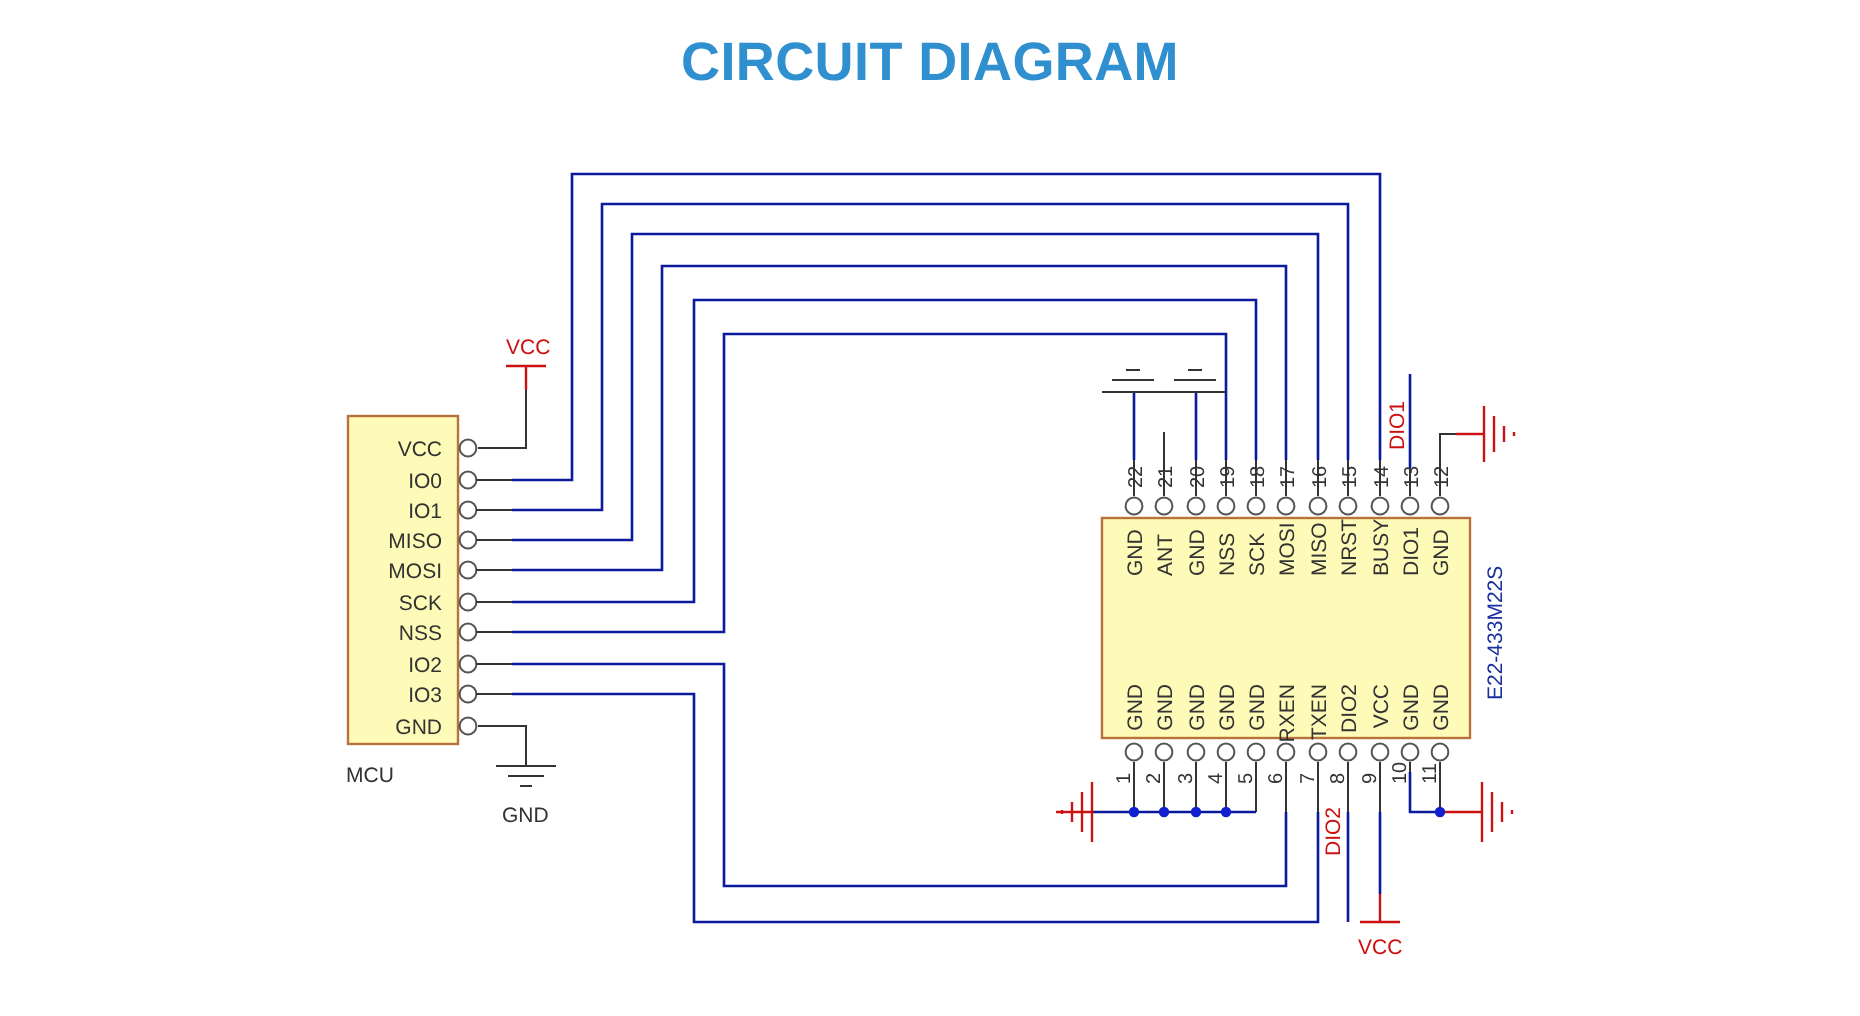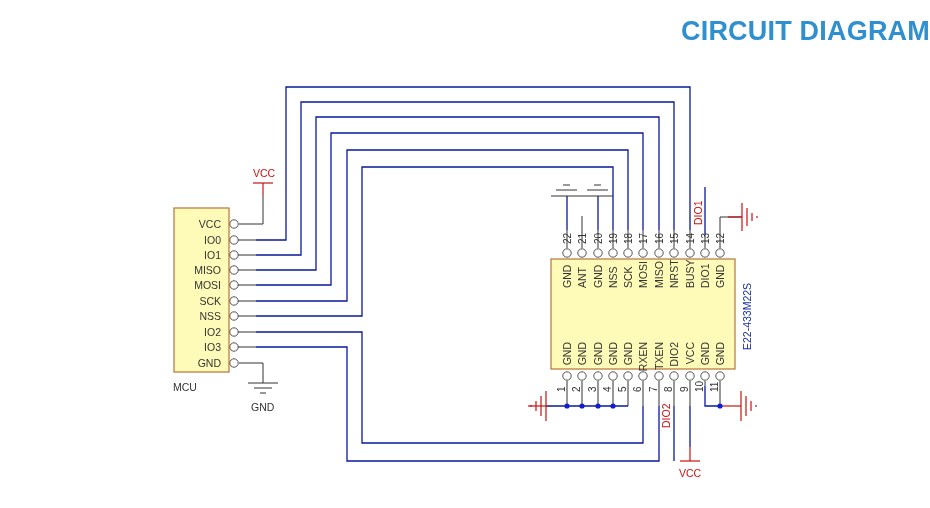--- a/index.html
+++ b/index.html
@@ -1,17 +1,17 @@
 <!DOCTYPE html>
 <html><head>
 <meta charset="utf-8">
 <style>
   html, body { margin: 0; padding: 0; background: #ffffff; }
   body { width: 930px; height: 508px; position: relative; overflow: hidden; font-family: "DejaVu Sans", sans-serif; }
-  .title { position: absolute; left: 0; top: 16px; width: 930px; text-align: right; font-family: "Liberation Sans", sans-serif; font-weight: bold; font-size: 27px; color: #2f8fcf; letter-spacing: 0.2px; }
+  .title { position: absolute; left: 0; top: 16px; width: 930px; text-align: center; font-family: "Liberation Sans", sans-serif; font-weight: bold; font-size: 27px; color: #2f8fcf; letter-spacing: 0.2px; }
   svg { position: absolute; left: 0; top: 0; }
   svg text { font-family: "Liberation Sans", sans-serif; }
   .lbl { font-size: 10.5px; fill: #333333; }
   .pinnum { font-size: 10px; fill: #333333; }
   .red { fill: #cc1111; }
   .blue-txt { fill: #1a2fa0; }
 </style>
 </head>
 <body>
 

